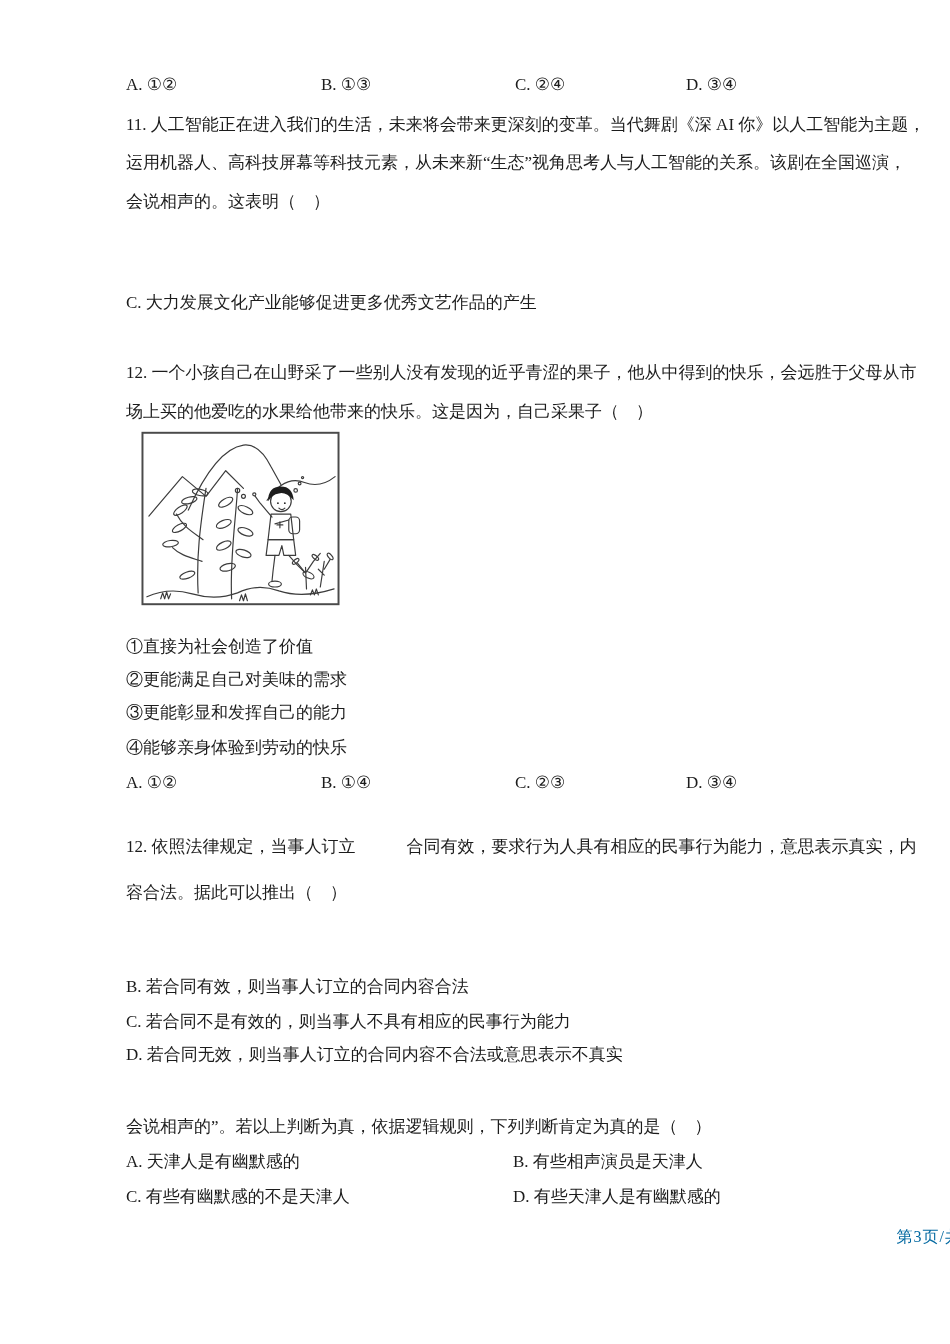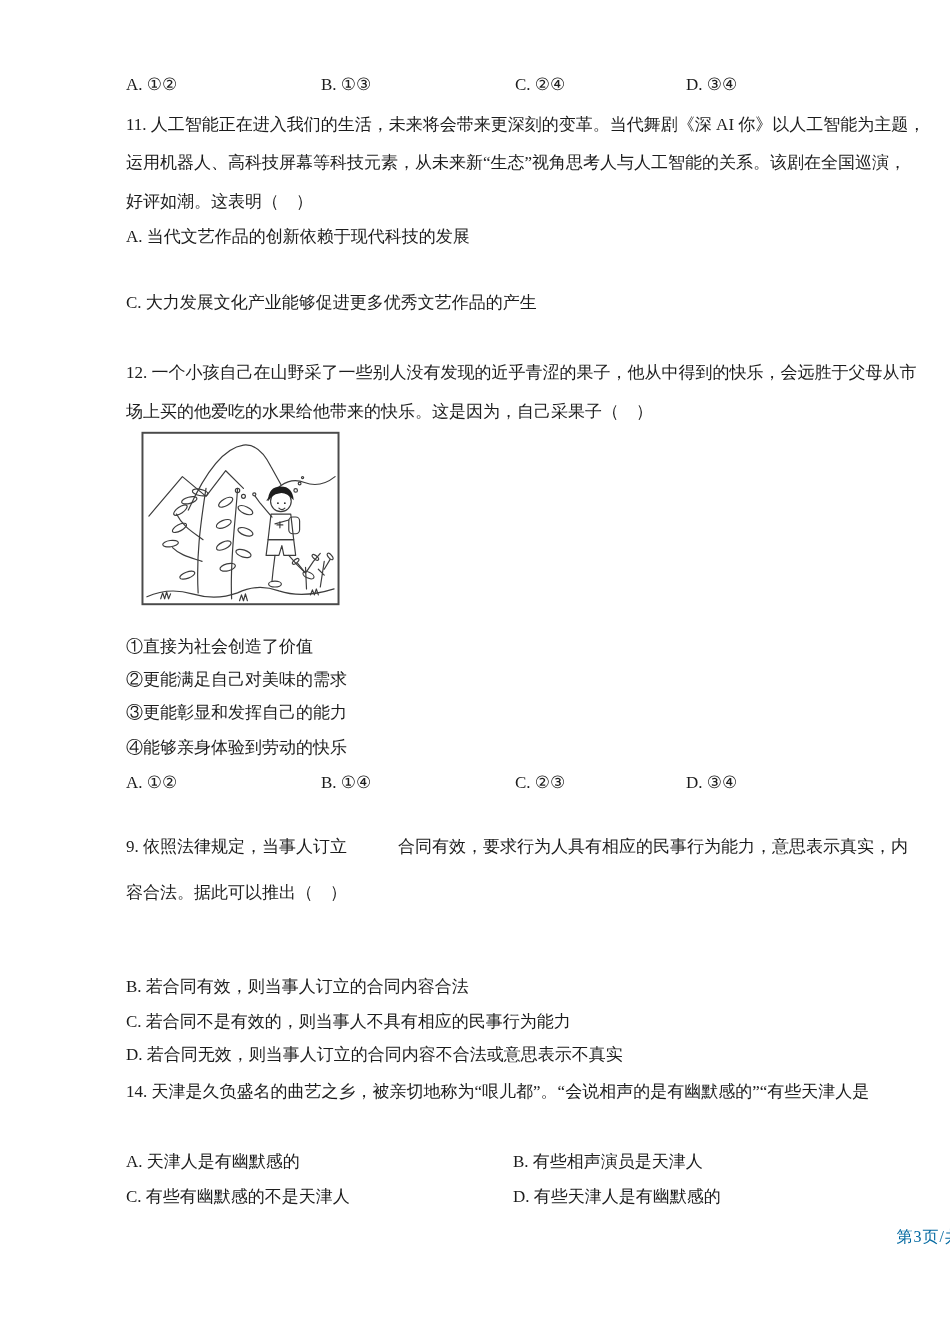--- a/index.html
+++ b/index.html
@@ -62,22 +62,21 @@
 
   <div class="optrow" style="top:74px">
     <span class="cell c0">A. ①②</span>
     <span class="cell c1">B. ①③</span>
     <span class="cell c2">C. ②④</span>
     <span class="cell c3">D. ③④</span>
   </div>
 
   <div class="line" style="top:114px">11. 人工智能正在进入我们的生活，未来将会带来更深刻的变革。当代舞剧《深 AI 你》以人工智能为主题，</div>
   <div class="line" style="top:152px">运用机器人、高科技屏幕等科技元素，从未来新“生态”视角思考人与人工智能的关系。该剧在全国巡演，</div>
-  <div class="line" style="top:191px">好评如潮。这表明（　）</div>
-  <div class="line" style="top:226px">A. 当代文艺作品的创新依赖于现代科技的发展</div>
+  <div class="line" style="top:191px">会说相声的。这表明（　）</div>
   <div class="line" style="top:292px">C. 大力发展文化产业能够促进更多优秀文艺作品的产生</div>
 
   <div class="line" style="top:362px">12. 一个小孩自己在山野采了一些别人没有发现的近乎青涩的果子，他从中得到的快乐，会远胜于父母从市</div>
   <div class="line" style="top:401px">场上买的他爱吃的水果给他带来的快乐。这是因为，自己采果子（　）</div>
 
   <svg class="illustration" viewBox="0 0 202 177">
     <rect x="1.5" y="1.5" width="199" height="174" fill="#ffffff" stroke="#4a4a4a" stroke-width="2"></rect>
     <g fill="none" stroke="#3c3c3c" stroke-width="1.2" stroke-linecap="round" stroke-linejoin="round">
 
       <path d="M8 86 L42 46 L66 66 L86 40 L104 58"></path>
@@ -143,27 +142,27 @@
   <div class="line" style="top:702px">③更能彰显和发挥自己的能力</div>
   <div class="line" style="top:737px">④能够亲身体验到劳动的快乐</div>
 
   <div class="optrow" style="top:772px">
     <span class="cell c0">A. ①②</span>
     <span class="cell c1">B. ①④</span>
     <span class="cell c2">C. ②③</span>
     <span class="cell c3">D. ③④</span>
   </div>
 
-  <div class="line" style="top:836px">9. 依照法律规定，当事人订立　　　合同有效，要求行为人具有相应的民事行为能力，意思表示真实，内</div>
+  <div class="line" style="top:836px">12. 依照法律规定，当事人订立　　　合同有效，要求行为人具有相应的民事行为能力，意思表示真实，内</div>
   <div class="line" style="top:882px">容合法。据此可以推出（　）</div>
   <div class="line" style="top:976px">B. 若合同有效，则当事人订立的合同内容合法</div>
   <div class="line" style="top:1011px">C. 若合同不是有效的，则当事人不具有相应的民事行为能力</div>
   <div class="line" style="top:1044px">D. 若合同无效，则当事人订立的合同内容不合法或意思表示不真实</div>
 
-  <div class="line" style="top:1081px">14. 天津是久负盛名的曲艺之乡，被亲切地称为“哏儿都”。“会说相声的是有幽默感的”“有些天津人是</div>
+  <div class="line" style="top:1116px">会说相声的”。若以上判断为真，依据逻辑规则，下列判断肯定为真的是（　）</div>
 
   <div class="optrow twocol" style="top:1186px">
     <span class="cell c0">C. 有些有幽默感的不是天津人</span>
     <span class="cell cb">D. 有些天津人是有幽默感的</span>
   </div>
   <div class="optrow twocol" style="top:1151px">
     <span class="cell c0">A. 天津人是有幽默感的</span>
     <span class="cell cb">B. 有些相声演员是天津人</span>
   </div>
 

